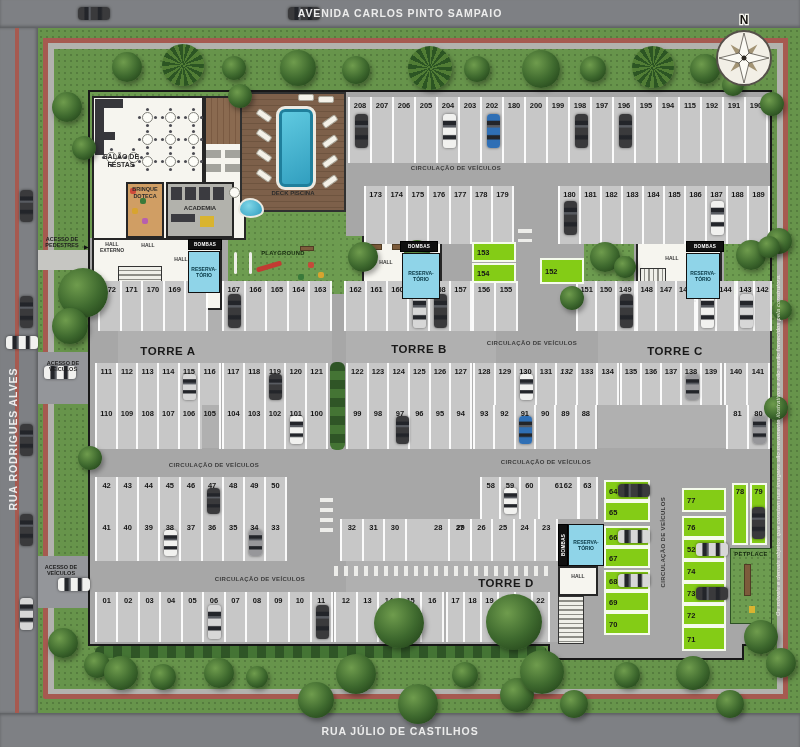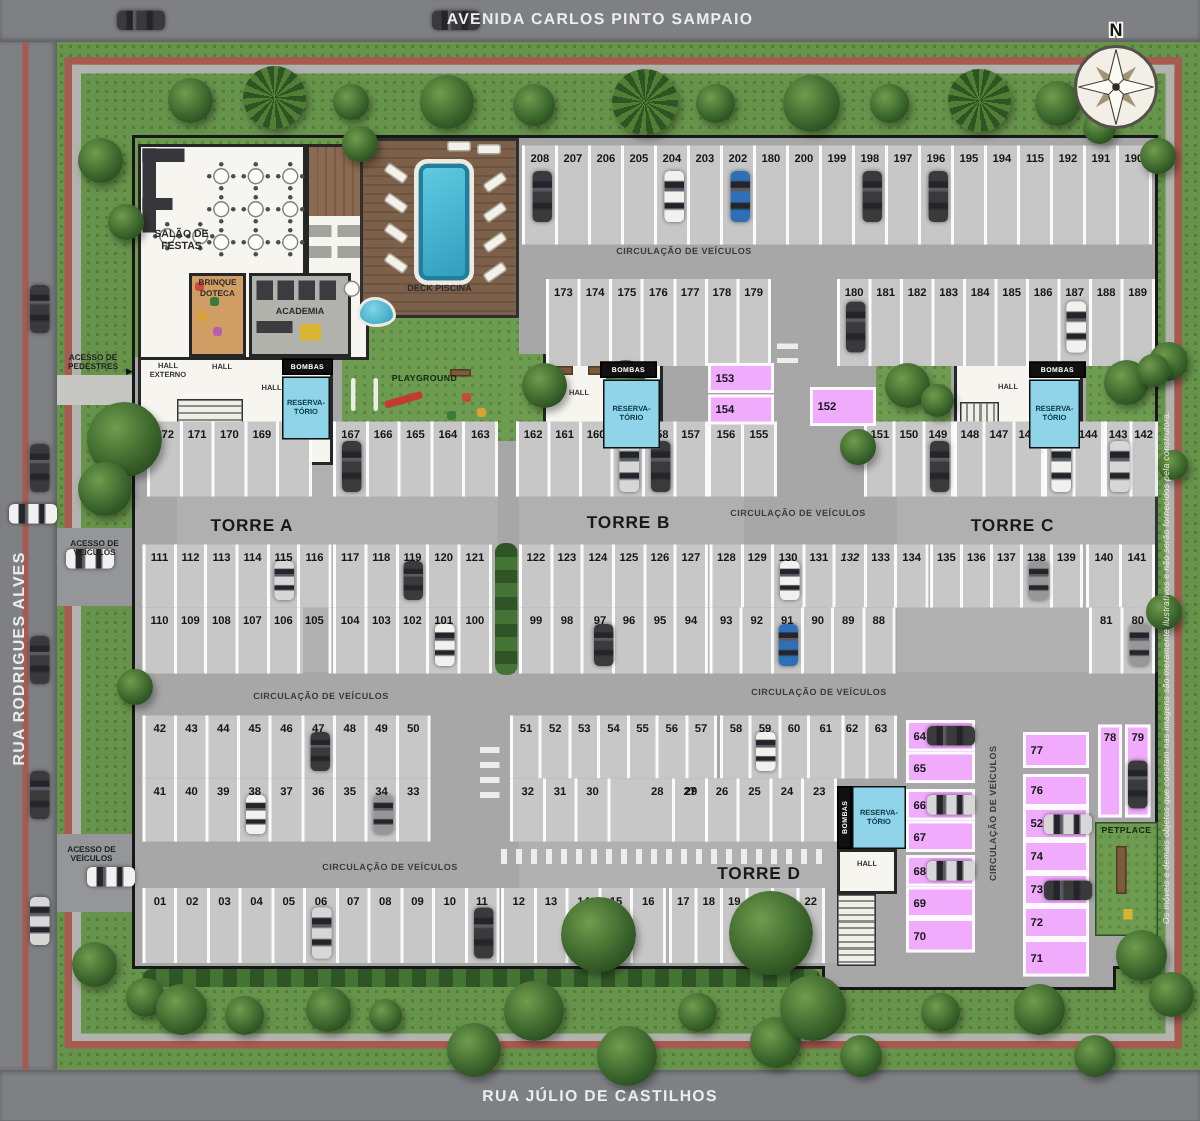--- a/index.html
+++ b/index.html
@@ -18,21 +18,21 @@
   .grass2{background-color:#6d9c50;background-image:radial-gradient(rgba(25,45,15,.2) 1px,transparent 1.3px);background-size:6px 6px}
   .pet{border:1.5px solid #2e5126}
   .walk{background:#c6c6c2}.walk2{background:#b2b2ae}.drive{background:#94969a}
   .pathred{background:var(--pathred,#a65a50)}
   .lot{background:#a7a7a7;border:2px solid #181818}
   .lotext{background:#a7a7a7;border:2px solid #181818;border-top:none}
   .ghost{background:rgba(255,255,255,.11)}
   .prow{background:#c7c7c7;border-left:2px solid rgba(255,255,255,.92)}
   .stall{top:0;height:100%;border-right:2px solid rgba(255,255,255,.92)}
   .num{left:0;right:0;top:4px;text-align:center;font-size:7.5px;font-weight:bold;color:#161616}
-  .sstall{background:#f0abfc;border:2px solid rgba(255,255,255,.92)}
+  .sstall{background:#84cc16;border:2px solid rgba(255,255,255,.92)}
   .snum{left:3px;top:50%;transform:translateY(-50%);font-size:7.5px;font-weight:bold;color:#161616}
   .sstall.vert .snum{left:0;right:0;top:2px;transform:none;text-align:center}
   .car{border-radius:3.5px;box-shadow:0 0 3px rgba(0,0,0,.55);z-index:5}
   .car.v{width:13px;height:32px;background:linear-gradient(to bottom,var(--c) 0 18%,#23252a 22% 32%,#585b61 34% 38%,var(--c) 42% 60%,#23252a 64% 72%,var(--c) 78%)}
   .car.h{width:32px;height:13px;background:linear-gradient(to right,var(--c) 0 18%,#23252a 22% 32%,#585b61 34% 38%,var(--c) 42% 60%,#23252a 64% 72%,var(--c) 78%)}
   .room{background:#f6f5ef;border:2px solid #262626}
   .wood{background:repeating-linear-gradient(90deg,#8a6a50 0 5px,#7a5a42 5px 6px)}
   .deck{background:repeating-linear-gradient(180deg,#7d604a 0 5px,#6e543f 5px 6px);border:2px solid #303030}
   .pool{background:linear-gradient(150deg,#62cce2,var(--pool,#2f9cbd));border:3px solid #eceae2;border-radius:9px;box-shadow:inset 0 0 0 3px #1f7f9c}
   .spa{background:radial-gradient(circle at 40% 35%,#7fd6e8,var(--pool,#2f9cbd));border:2px solid #eceae2;border-radius:46% 54% 52% 48%/58% 62% 38% 42%}
@@ -647,55 +647,32 @@
       <div class="stall" style="left: 126.667px; width: 21.1111px;">
         <span class="num">48</span>
       </div>
       <div class="stall" style="left: 147.778px; width: 21.1111px;">
         <span class="num">49</span>
       </div>
       <div class="stall" style="left: 168.889px; width: 21.1111px;">
         <span class="num">50</span>
       </div>
     </div>
-    <div class="prow" style="left: 340px; top: 477px; width: 136px; height: 42px;">
-      <div class="stall" style="left: 0px; width: 19.4286px;">
-        <span class="num">51</span>
-      </div>
-      <div class="stall" style="left: 19.4286px; width: 19.4286px;">
-        <span class="num">52</span>
-      </div>
-      <div class="stall" style="left: 38.8571px; width: 19.4286px;">
-        <span class="num">53</span>
-      </div>
-      <div class="stall" style="left: 58.2857px; width: 19.4286px;">
-        <span class="num">54</span>
-      </div>
-      <div class="stall" style="left: 77.7143px; width: 19.4286px;">
-        <span class="num">55</span>
-      </div>
-      <div class="stall" style="left: 97.1429px; width: 19.4286px;">
-        <span class="num">56</span>
-      </div>
-      <div class="stall" style="left: 116.571px; width: 19.4286px;">
-        <span class="num">57</span>
-      </div>
-    </div>
     <div class="prow" style="left: 480px; top: 477px; width: 116px; height: 42px;">
       <div class="stall" style="left: 0px; width: 19.3333px;">
         <span class="num">58</span>
       </div>
       <div class="stall" style="left: 19.3333px; width: 19.3333px;">
         <span class="num">59</span>
         <div class="car v" style="--c: #f1f1ef; left: 3.16667px; top: 11px; height: 26px;"></div>
       </div>
       <div class="stall" style="left: 38.6667px; width: 19.3333px;">
         <span class="num">60</span>
       </div>
-      <div class="stall" style="left: 58px; width: 23px;">
+      <div class="stall" style="left: 58px; width: 40px;">
         <span class="num">61</span>
       </div>
       <div class="stall" style="left: 77.3333px; width: 19.3333px;">
         <span class="num">62</span>
       </div>
       <div class="stall" style="left: 96.6667px; width: 19.3333px;">
         <span class="num">63</span>
       </div>
     </div>
     <div class="prow" style="left: 95px; top: 519px; width: 190px; height: 42px;">

